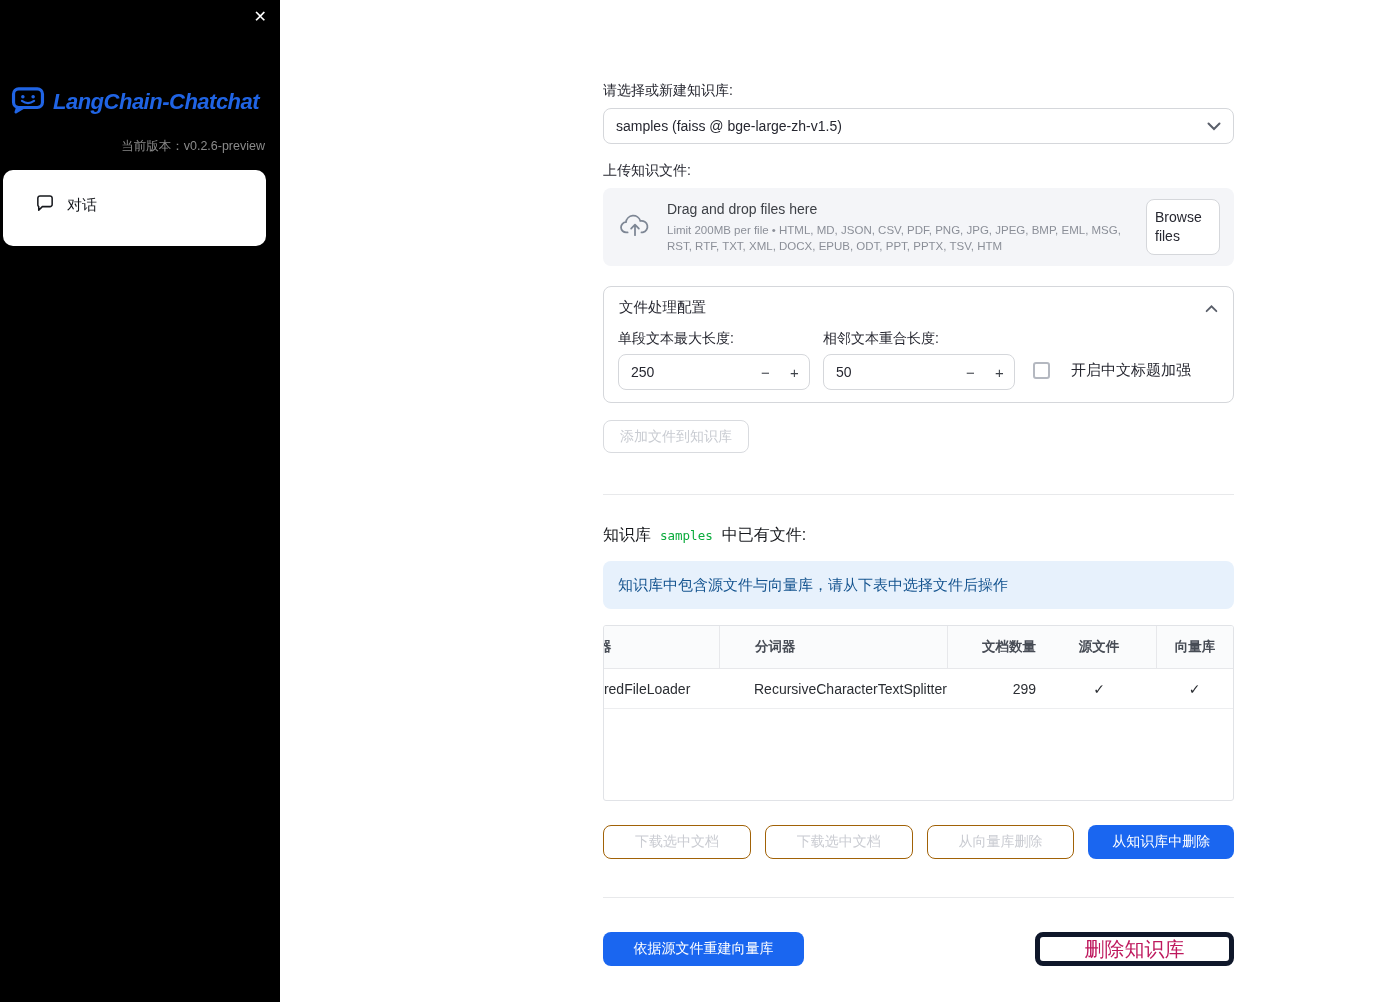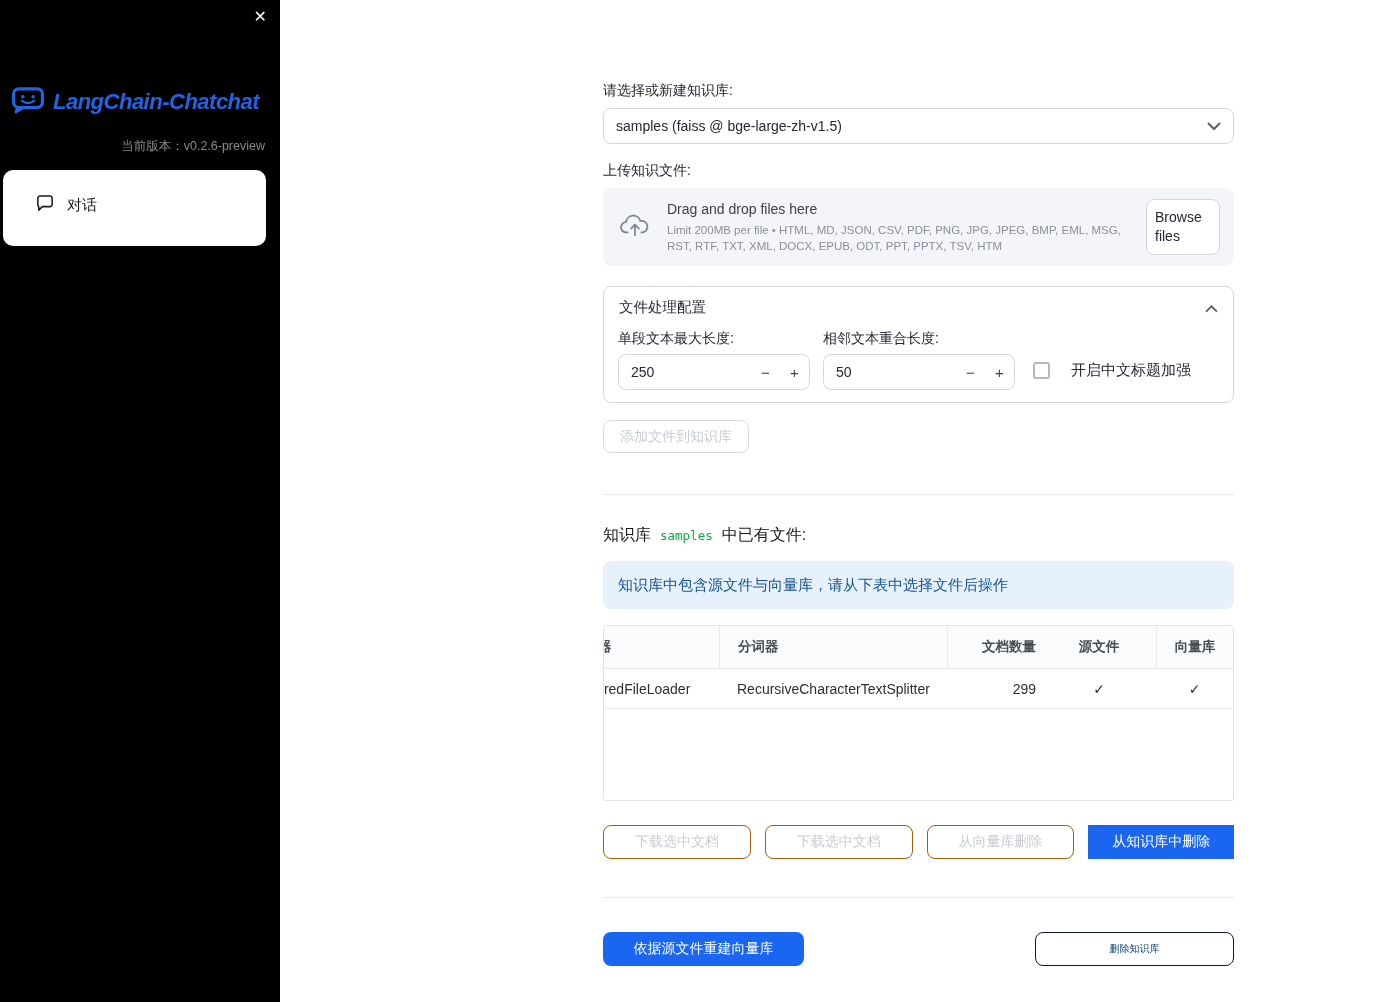--- a/index.html
+++ b/index.html
@@ -56,34 +56,34 @@
 
   .info-box { margin-top:15px; height:48px; background:#e7f1fc; border-radius:8px; display:flex; align-items:center; padding-left:15px; font-size:15px; color:#15548f; }
 
   .table { margin-top:16px; height:176px; border:1px solid #e1e3e7; border-radius:3px; overflow:hidden; background:#fff; }
   .t-row { display:flex; }
   .t-head { height:43px; background:#fafbfc; border-bottom:1px solid #e7e8eb; }
   .t-body-row { height:40px; border-bottom:1px solid #edeef0; cursor:pointer; }
   .t-cell { display:flex; align-items:center; font-size:14px; color:#2b2e33; overflow:hidden; white-space:nowrap; }
   .t-head .t-cell { font-size:13.5px; color:#474c55; font-weight:bold; }
   .c1 { width:115px; padding-left:0; }
-  .c2 { width:228px; padding-left:18px; border-left:1px solid #e7e8eb; }
+  .c2 { width:228px; padding-left:35px; border-left:1px solid #e7e8eb; }
   .c3 { width:95px;  justify-content:flex-end; padding-right:6px; border-left:1px solid #e7e8eb; }
   .c4 { width:114px; justify-content:center; }
   .c5 { width:77px;  justify-content:center; border-left:1px solid #e7e8eb; }
   .t-body-row .c2, .t-body-row .c3, .t-body-row .c5 { border-left:none; }
   .shift { display:inline-block; white-space:nowrap; margin-left:-60px; }
 
   .btn-row { margin-top:24px; display:flex; gap:14px; }
   .btn-row .sec-btn { flex:1; height:34px; border:1px solid #a16207; border-radius:8px; background:#fff; color:#caccd2; font-size:14px; display:flex; align-items:center; justify-content:center; cursor:pointer; }
-  .btn-row .pri-btn { flex:1; height:34px; border:none; border-radius:0; background:#1a66f0; color:#ffffff; font-size:14px; display:flex; align-items:center; justify-content:center; cursor:pointer; }
+  .btn-row .pri-btn { flex:1; height:34px; border:none; border-radius:8px; background:#1a66f0; color:#ffffff; font-size:14px; display:flex; align-items:center; justify-content:center; cursor:pointer; }
 
   .bottom-row { margin-top:34px; display:flex; justify-content:space-between; }
   .rebuild-btn { width:201px; height:34px; border:none; border-radius:8px; background:#1a66f0; color:#fff; font-size:14px; display:flex; align-items:center; justify-content:center; cursor:pointer; }
-  .delete-kb-btn { width:199px; height:34px; border:1px solid #0f172a; border-radius:8px; background:#fff; color:#0c4a6e; font-size:10px; display:flex; align-items:center; justify-content:center; cursor:pointer; }
+  .delete-kb-btn { width:199px; height:34px; border:5px solid #0f172a; border-radius:8px; background:#fff; color:#be185d; font-size:20px; display:flex; align-items:center; justify-content:center; cursor:pointer; }
 </style>
 </head>
 <body>
 
 <div class="sidebar">
   <div class="close-btn">✕</div>
 
   <div class="logo-row">
     <span>
       <svg width="34" height="28" viewBox="0 0 36 30">

